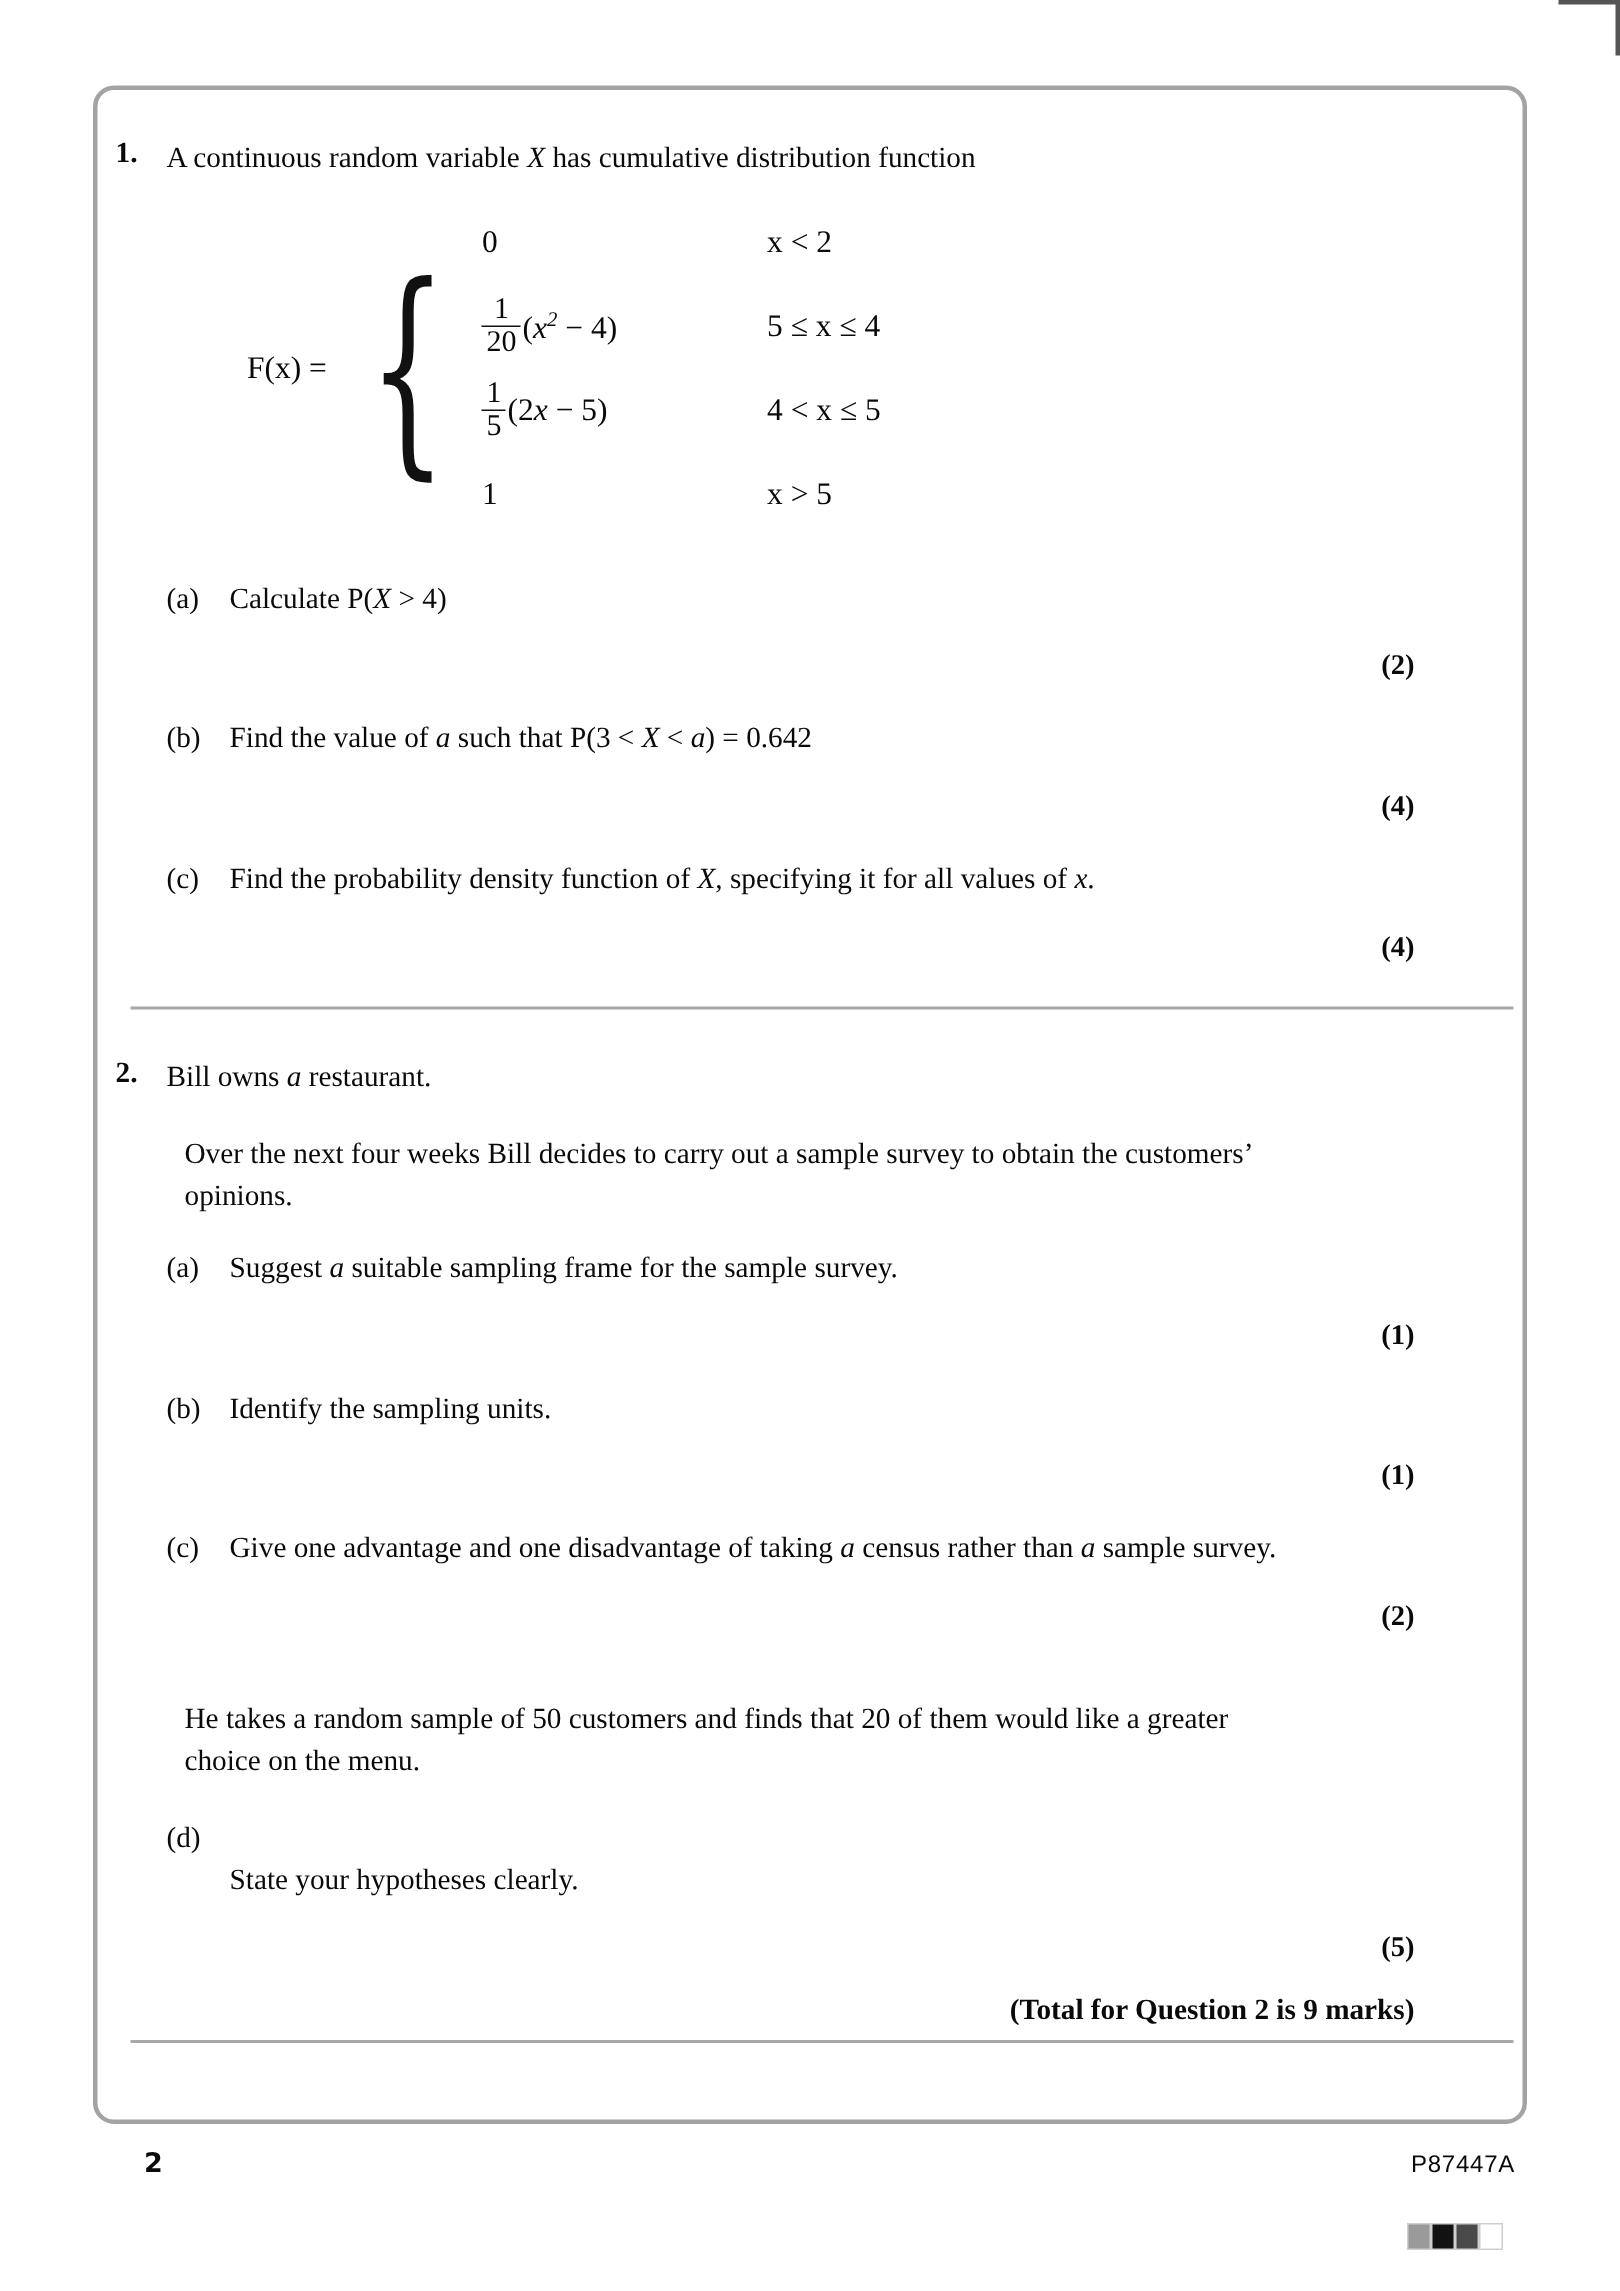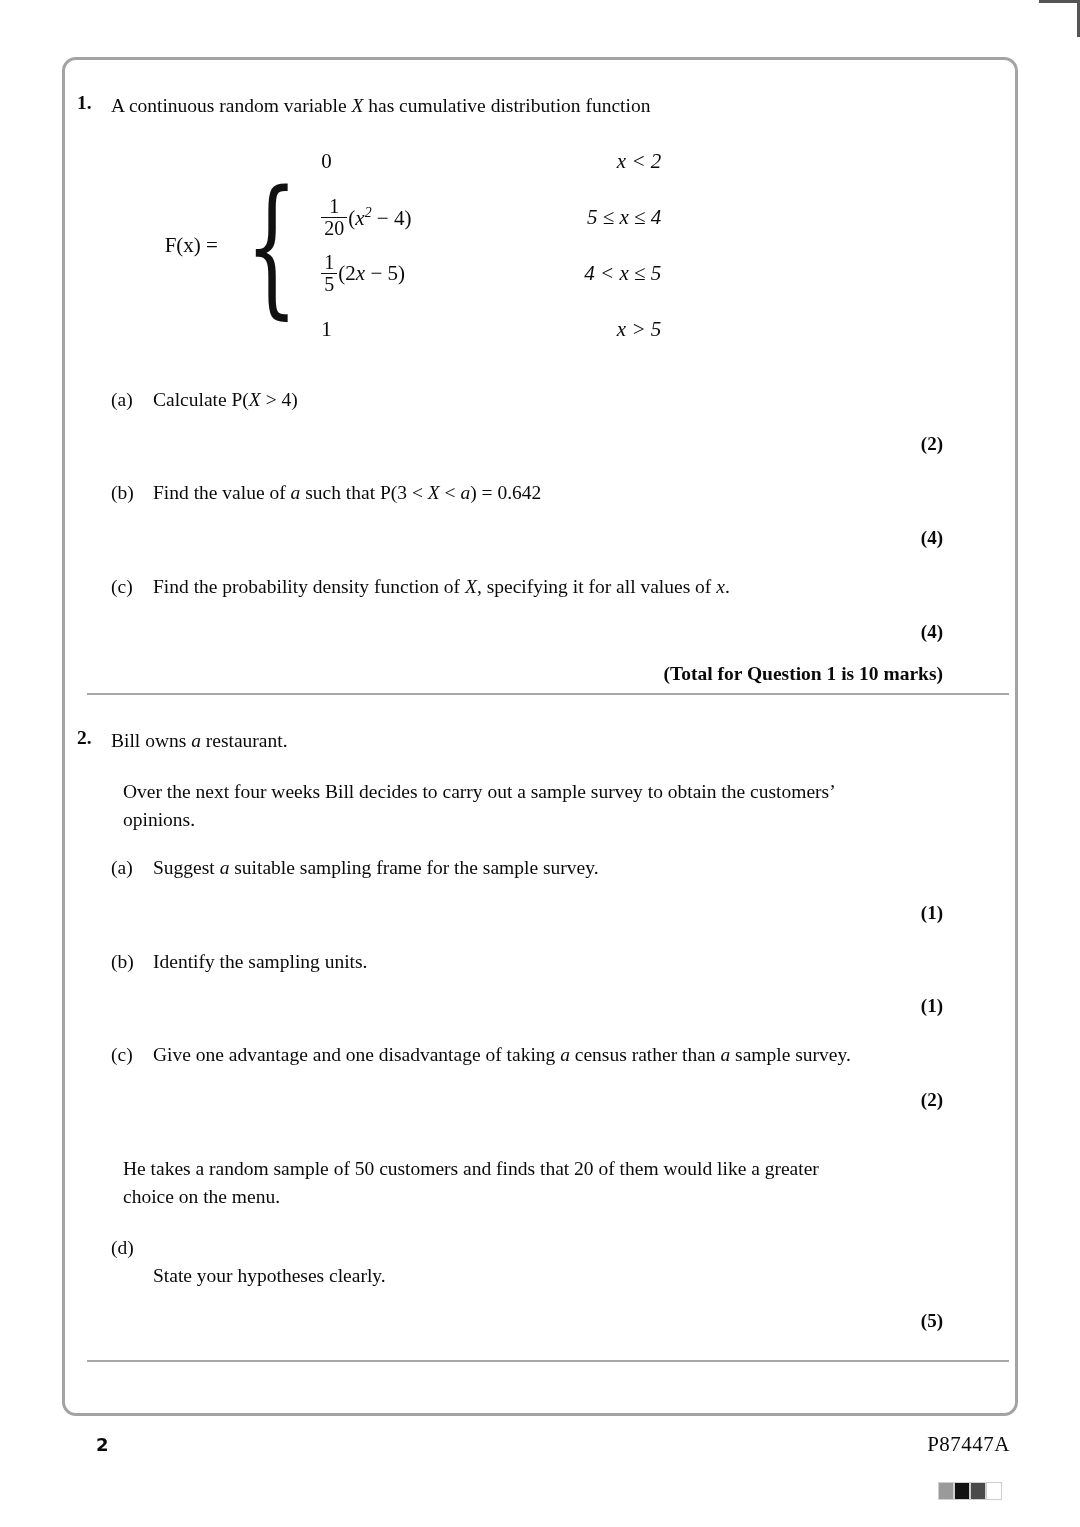--- a/index.html
+++ b/index.html
@@ -152,23 +152,22 @@
     height: 56px;
   }
   .case-expr {
     width: 190px;
     display: flex;
     align-items: center;
     font-size: 21px;
   }
   .case-cond {
     width: 150px;
-    text-align: right;
+    text-align: left;
     font-size: 21px;
-    font-style: italic;
   }
   .frac {
     display: inline-flex;
     flex-direction: column;
     align-items: center;
     vertical-align: middle;
     margin-right: 1px;
     line-height: 1.05;
     font-size: 20px;
   }
@@ -187,22 +186,22 @@
     justify-content: space-between;
     align-items: baseline;
   }
   .page-no {
     font-size: 18px;
     font-weight: bold;
     font-family: "DejaVu Sans", sans-serif;
     padding-left: 34px;
   }
   .paper-code {
-    font-size: 21px;
-    font-family: Liberation Serif, serif;
+    font-size: 16px;
+    font-family: Liberation Sans, sans-serif;
     letter-spacing: 0.5px;
     padding-right: 8px;
   }
   .barcode {
     position: absolute;
     top: 1482px;
     left: 938px;
     display: flex;
   }
   .barcode span {
@@ -296,21 +295,20 @@
 
       <div class="sp24"></div>
       <div class="part">
         <span class="plabel">(c)</span>
         <span class="ptext">Find the probability density function of <i>X</i>, specifying it for all values of <i>x</i>.</span>
       </div>
       <div class="sp20"></div>
       <div class="marks">(4)</div>
 
       <div class="sp20"></div>
-      <div class="total-line">(Total for Question 1 is 10 marks)</div>
       <div class="sp8"></div>
       <div class="sep"></div>
     </div>
 
     <div class="question">
       <div class="sp32"></div>
       <div class="qrow">
         <div class="qnum">2.</div>
         <div class="qbody">Bill owns <i>a</i> restaurant.</div>
       </div>
@@ -351,20 +349,21 @@
         <span class="plabel">(d)</span>
         <span class="ptext">
           <br>
           <span>State your hypotheses clearly.</span>
         </span>
       </div>
       <div class="sp20"></div>
       <div class="marks">(5)</div>
 
       <div class="sp20"></div>
+      <div class="total-line">(Total for Question 2 is 9 marks)</div>
       <div class="sp8"></div>
       <div class="sep"></div>
     </div>
 
   </div>
 </div>
 
 <div class="footer">
   <span class="page-no">2</span>
   <span class="paper-code">P87447A</span>

